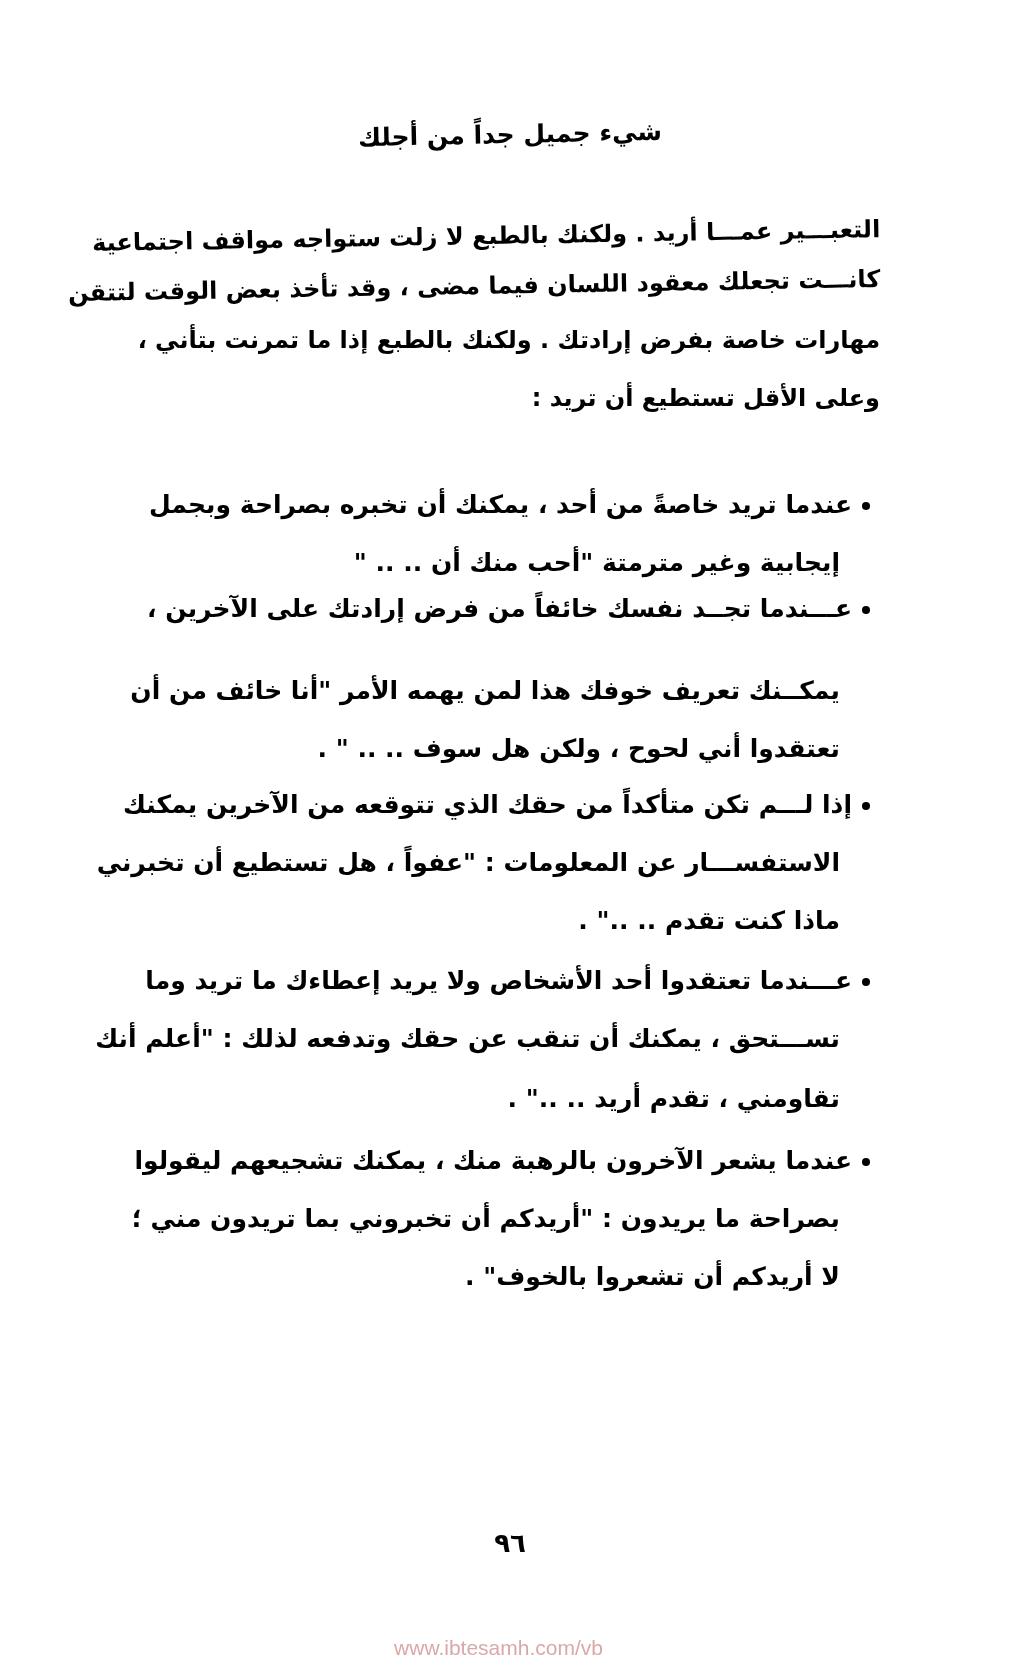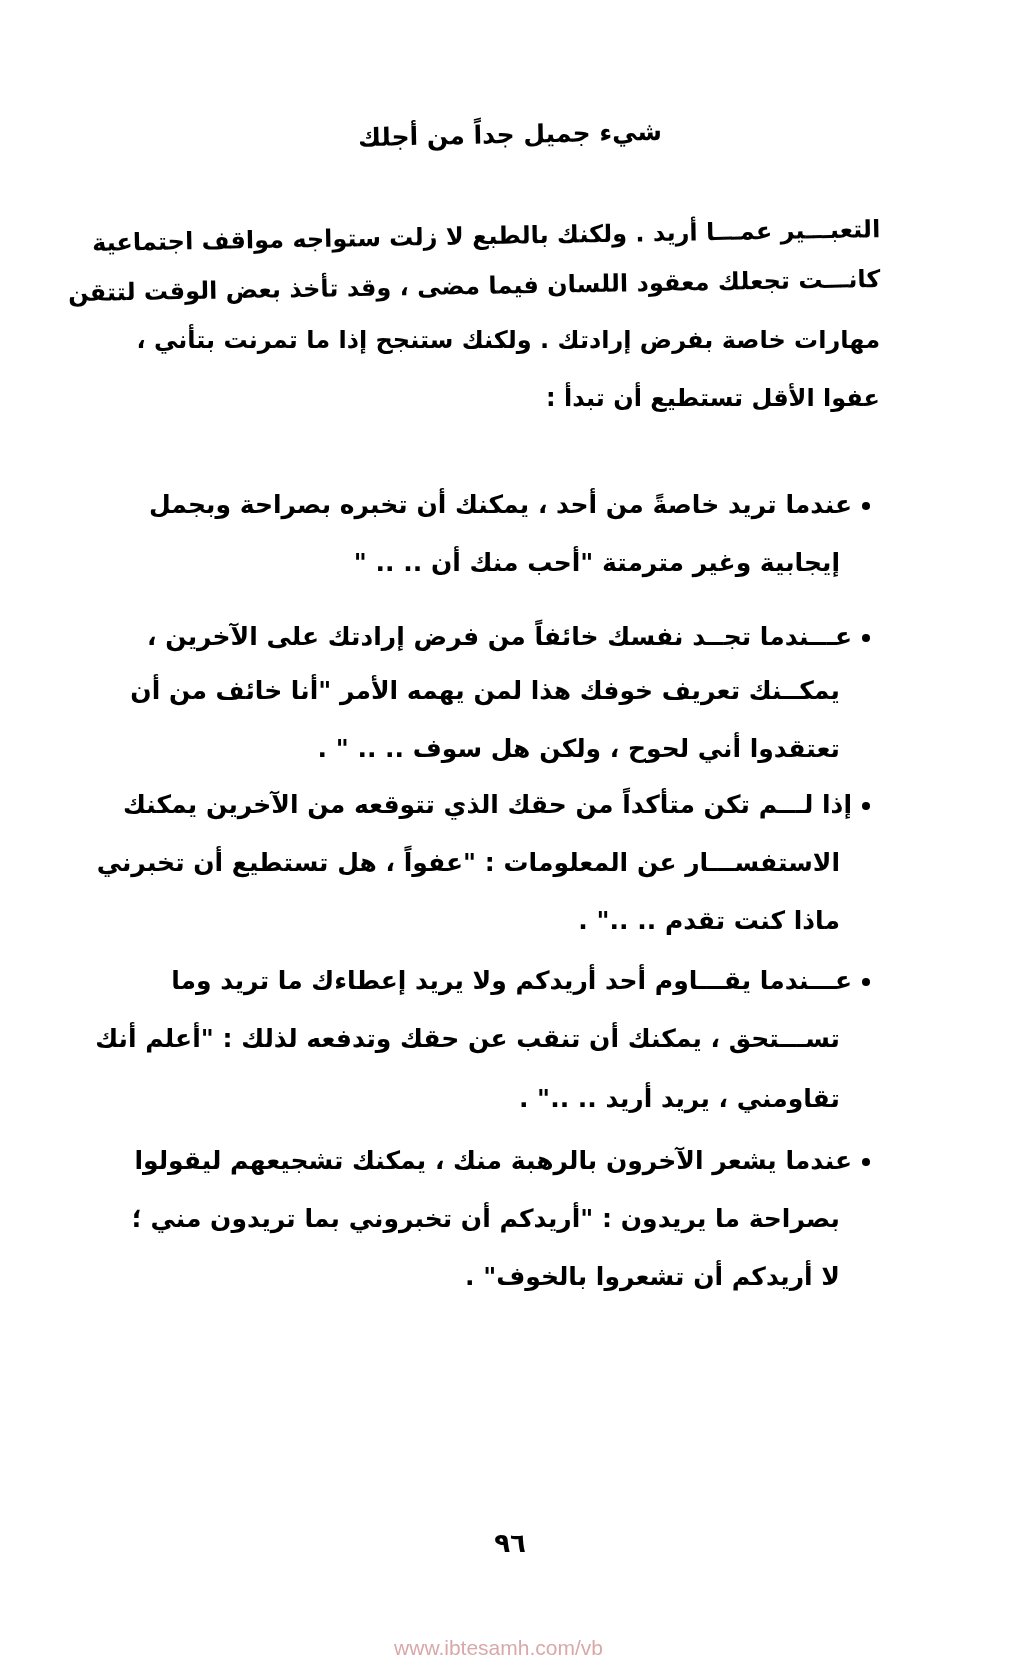--- a/index.html
+++ b/index.html
@@ -25,48 +25,48 @@
 </head>
 <body>
 
 <div class="page">
 
   <div class="title">شيء جميل جداً من أجلك</div>
 
   <div class="para">
     <div class="line" style="top:222px; transform:rotate(-1deg);">التعبـــير عمـــا أريد . ولكنك بالطبع لا زلت ستواجه مواقف اجتماعية</div>
     <div class="line" style="top:272px; transform:rotate(-1deg);">كانـــت تجعلك معقود اللسان فيما مضى ، وقد تأخذ بعض الوقت لتتقن</div>
-    <div class="line" style="top:326px;">مهارات خاصة بفرض إرادتك . ولكنك ستنجح إذا ما تمرنت بتأني ،</div>
-    <div class="line" style="top:384px;">عفوا الأقل تستطيع أن تبدأ :</div>
+    <div class="line" style="top:326px;">مهارات خاصة بفرض إرادتك . ولكنك بالطبع إذا ما تمرنت بتأني ،</div>
+    <div class="line" style="top:384px;">وعلى الأقل تستطيع أن تريد :</div>
   </div>
 
   <div class="bullets">
 
     <div class="line" style="top:490px;">
       <span class="bullet-dot"></span><span>عندما تريد خاصةً من أحد ، يمكنك أن تخبره بصراحة وبجمل</span>
     </div>
     <div class="line cont" style="top:548px;">إيجابية وغير مترمتة "أحب منك أن .. .. "</div>
 
-    <div class="line" style="top:622px;">
+    <div class="line" style="top:594px;">
       <span class="bullet-dot"></span><span>عـــندما تجــد نفسك خائفاً من فرض إرادتك على الآخرين ،</span>
     </div>
     <div class="line cont" style="top:676px;margin-left:36px;">يمكــنك تعريف خوفك هذا لمن يهمه الأمر "أنا خائف من أن</div>
     <div class="line cont" style="top:734px;">تعتقدوا أني لحوح ، ولكن هل سوف .. .. " .</div>
 
     <div class="line" style="top:790px;">
       <span class="bullet-dot"></span><span>إذا لـــم تكن متأكداً من حقك الذي تتوقعه من الآخرين يمكنك</span>
     </div>
     <div class="line cont" style="top:848px;">الاستفســـار عن المعلومات : "عفواً ، هل تستطيع أن تخبرني</div>
     <div class="line cont" style="top:906px;">ماذا كنت تقدم .. .." .</div>
 
     <div class="line" style="top:966px;">
-      <span class="bullet-dot"></span><span>عـــندما يقـــاوم أحد أريدكم ولا يريد إعطاءك ما تريد وما</span>
+      <span class="bullet-dot"></span><span>عـــندما تعتقدوا أحد الأشخاص ولا يريد إعطاءك ما تريد وما</span>
     </div>
     <div class="line cont" style="top:1024px;margin-left:36px;">تســـتحق ، يمكنك أن تنقب عن حقك وتدفعه لذلك : "أعلم أنك</div>
-    <div class="line cont" style="top:1084px;">تقاومني ، يريد أريد .. .." .</div>
+    <div class="line cont" style="top:1084px;">تقاومني ، تقدم أريد .. .." .</div>
 
     <div class="line" style="top:1146px;">
       <span class="bullet-dot"></span><span>عندما يشعر الآخرون بالرهبة منك ، يمكنك تشجيعهم ليقولوا</span>
     </div>
     <div class="line cont" style="top:1204px;">بصراحة ما يريدون : "أريدكم أن تخبروني بما تريدون مني ؛</div>
     <div class="line cont" style="top:1262px;">لا أريدكم أن تشعروا بالخوف" .</div>
   </div>
 
   <div class="page-number">٩٦</div>
 

